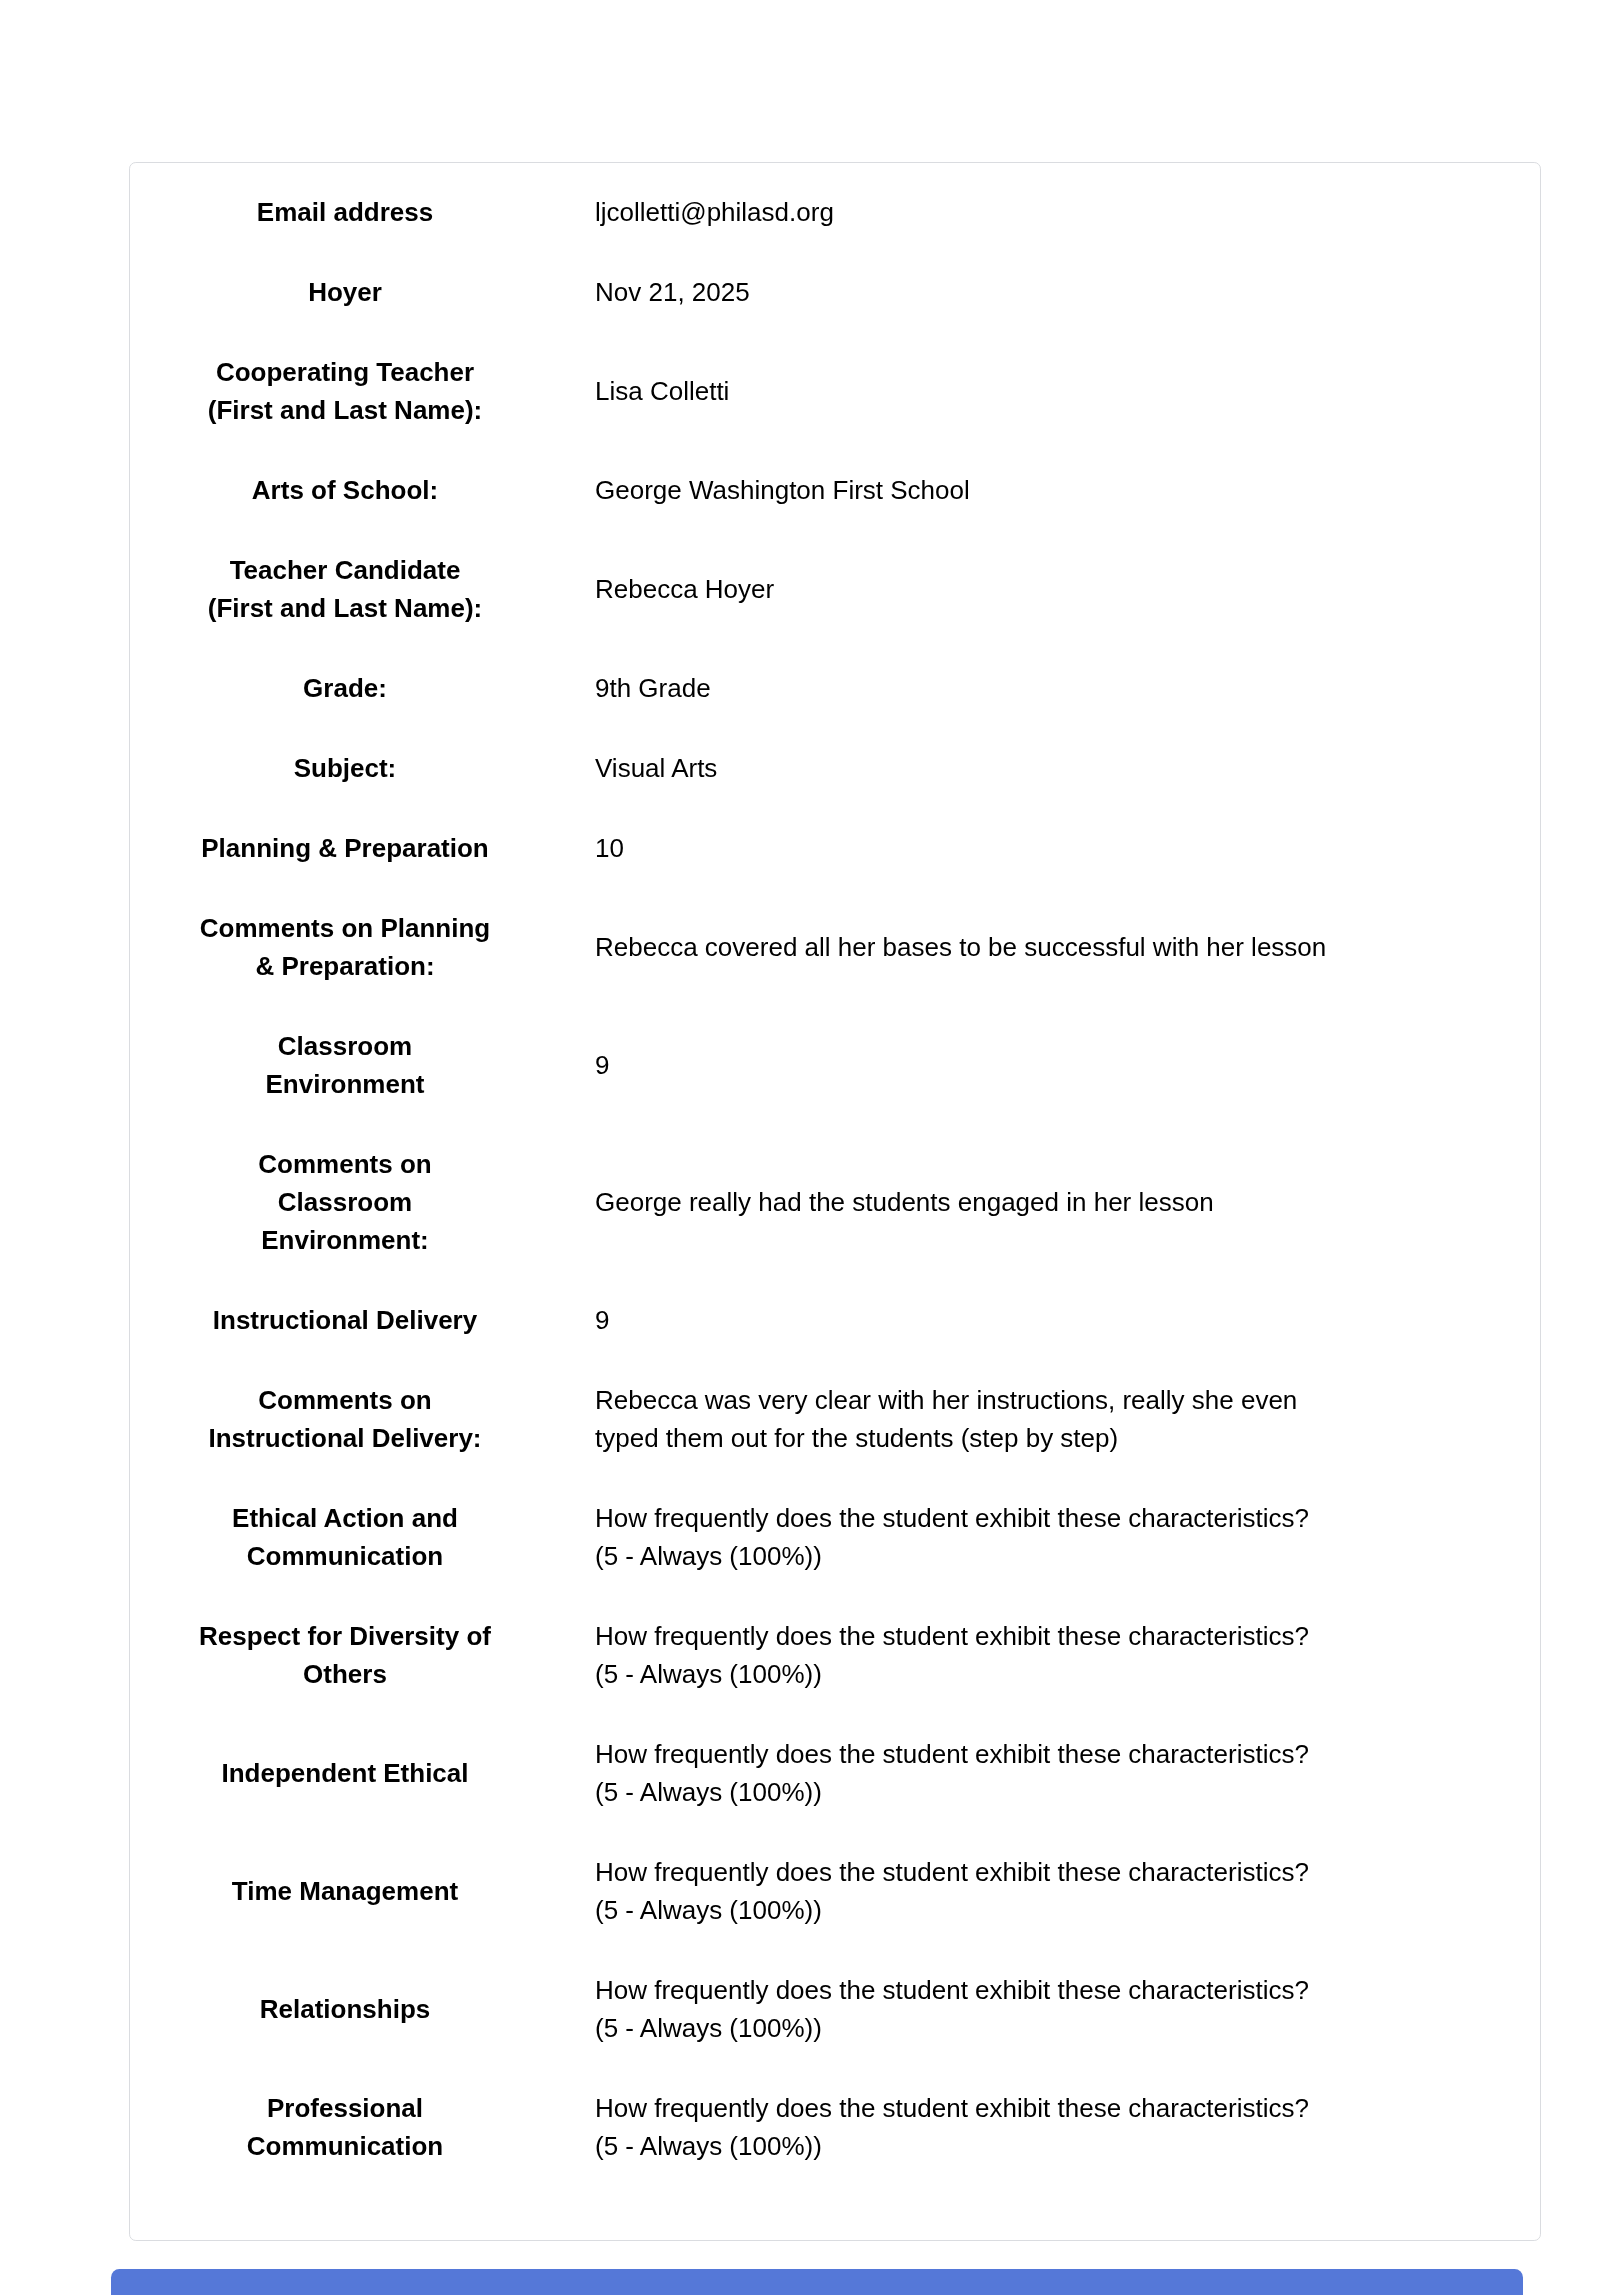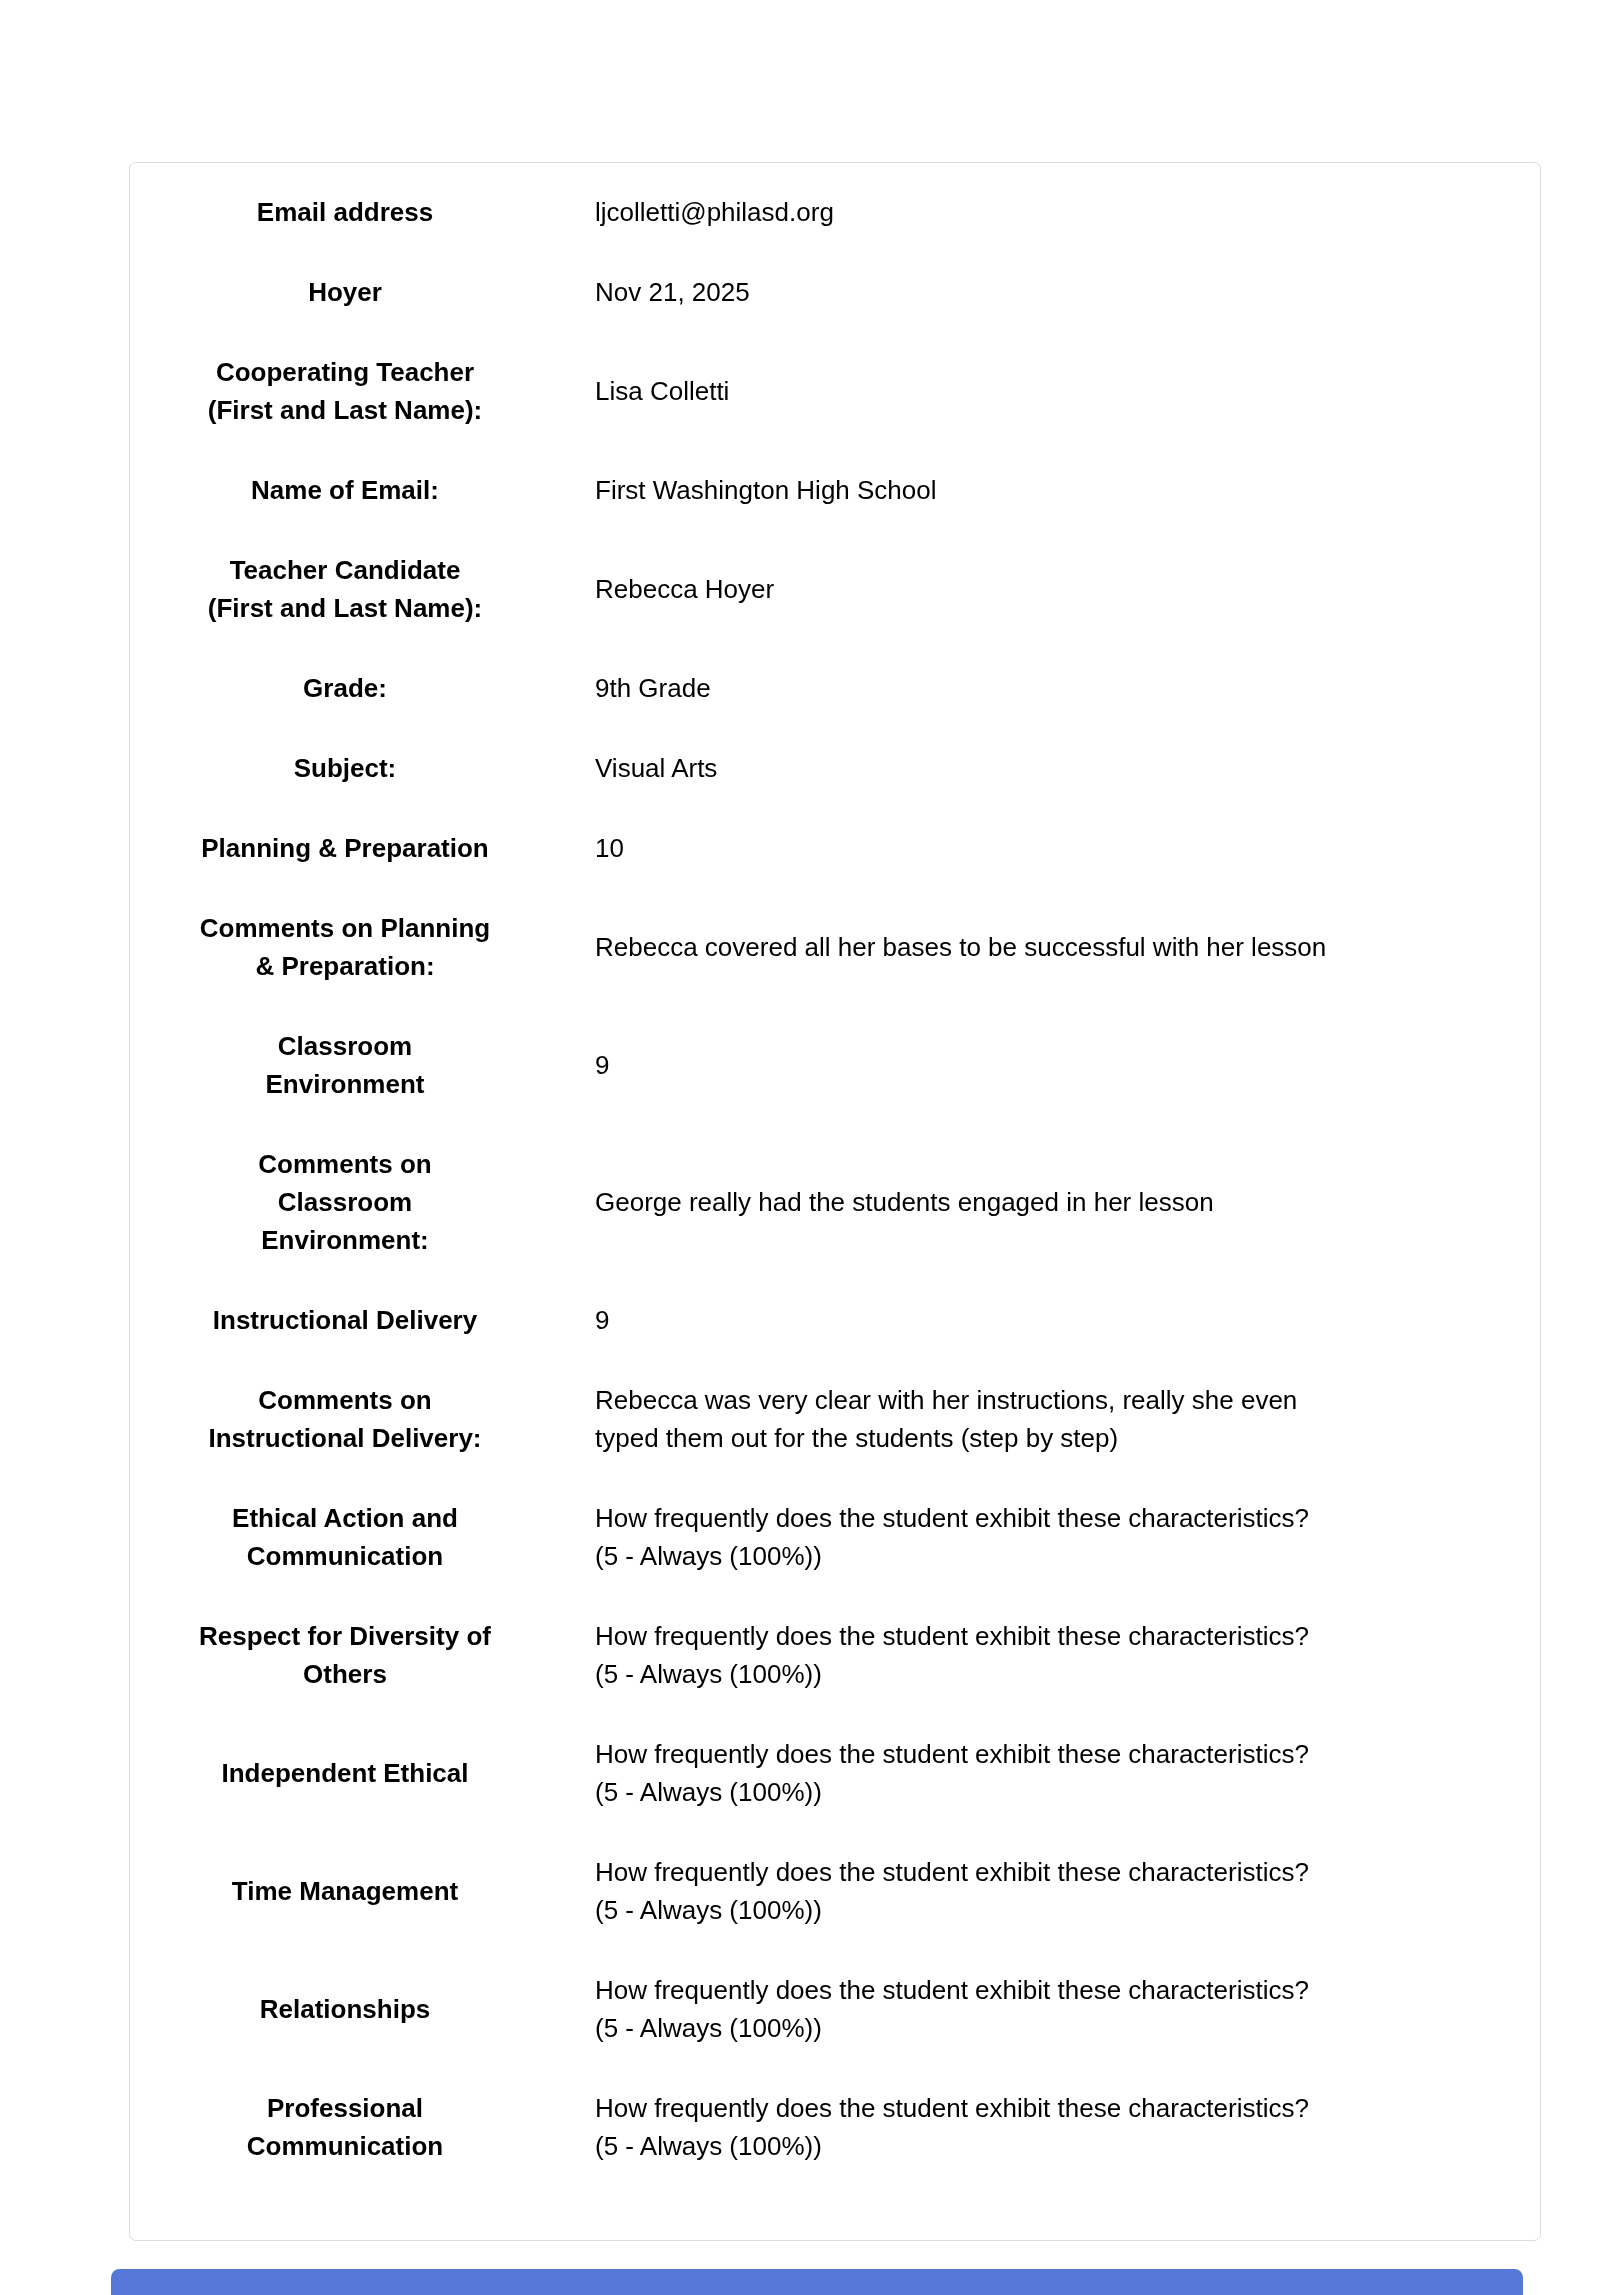--- a/index.html
+++ b/index.html
@@ -81,22 +81,22 @@
     <div class="value">Nov 21, 2025</div>
   </div>
 
   <div class="row">
     <div class="label">Cooperating Teacher
 (First and Last Name):</div>
     <div class="value">Lisa Colletti</div>
   </div>
 
   <div class="row">
-    <div class="label">Name of Email:</div>
-    <div class="value">First Washington High School</div>
+    <div class="label">Arts of School:</div>
+    <div class="value">George Washington First School</div>
   </div>
 
   <div class="row">
     <div class="label">Teacher Candidate
 (First and Last Name):</div>
     <div class="value">Rebecca Hoyer</div>
   </div>
 
   <div class="row">
     <div class="label">Grade:</div>

